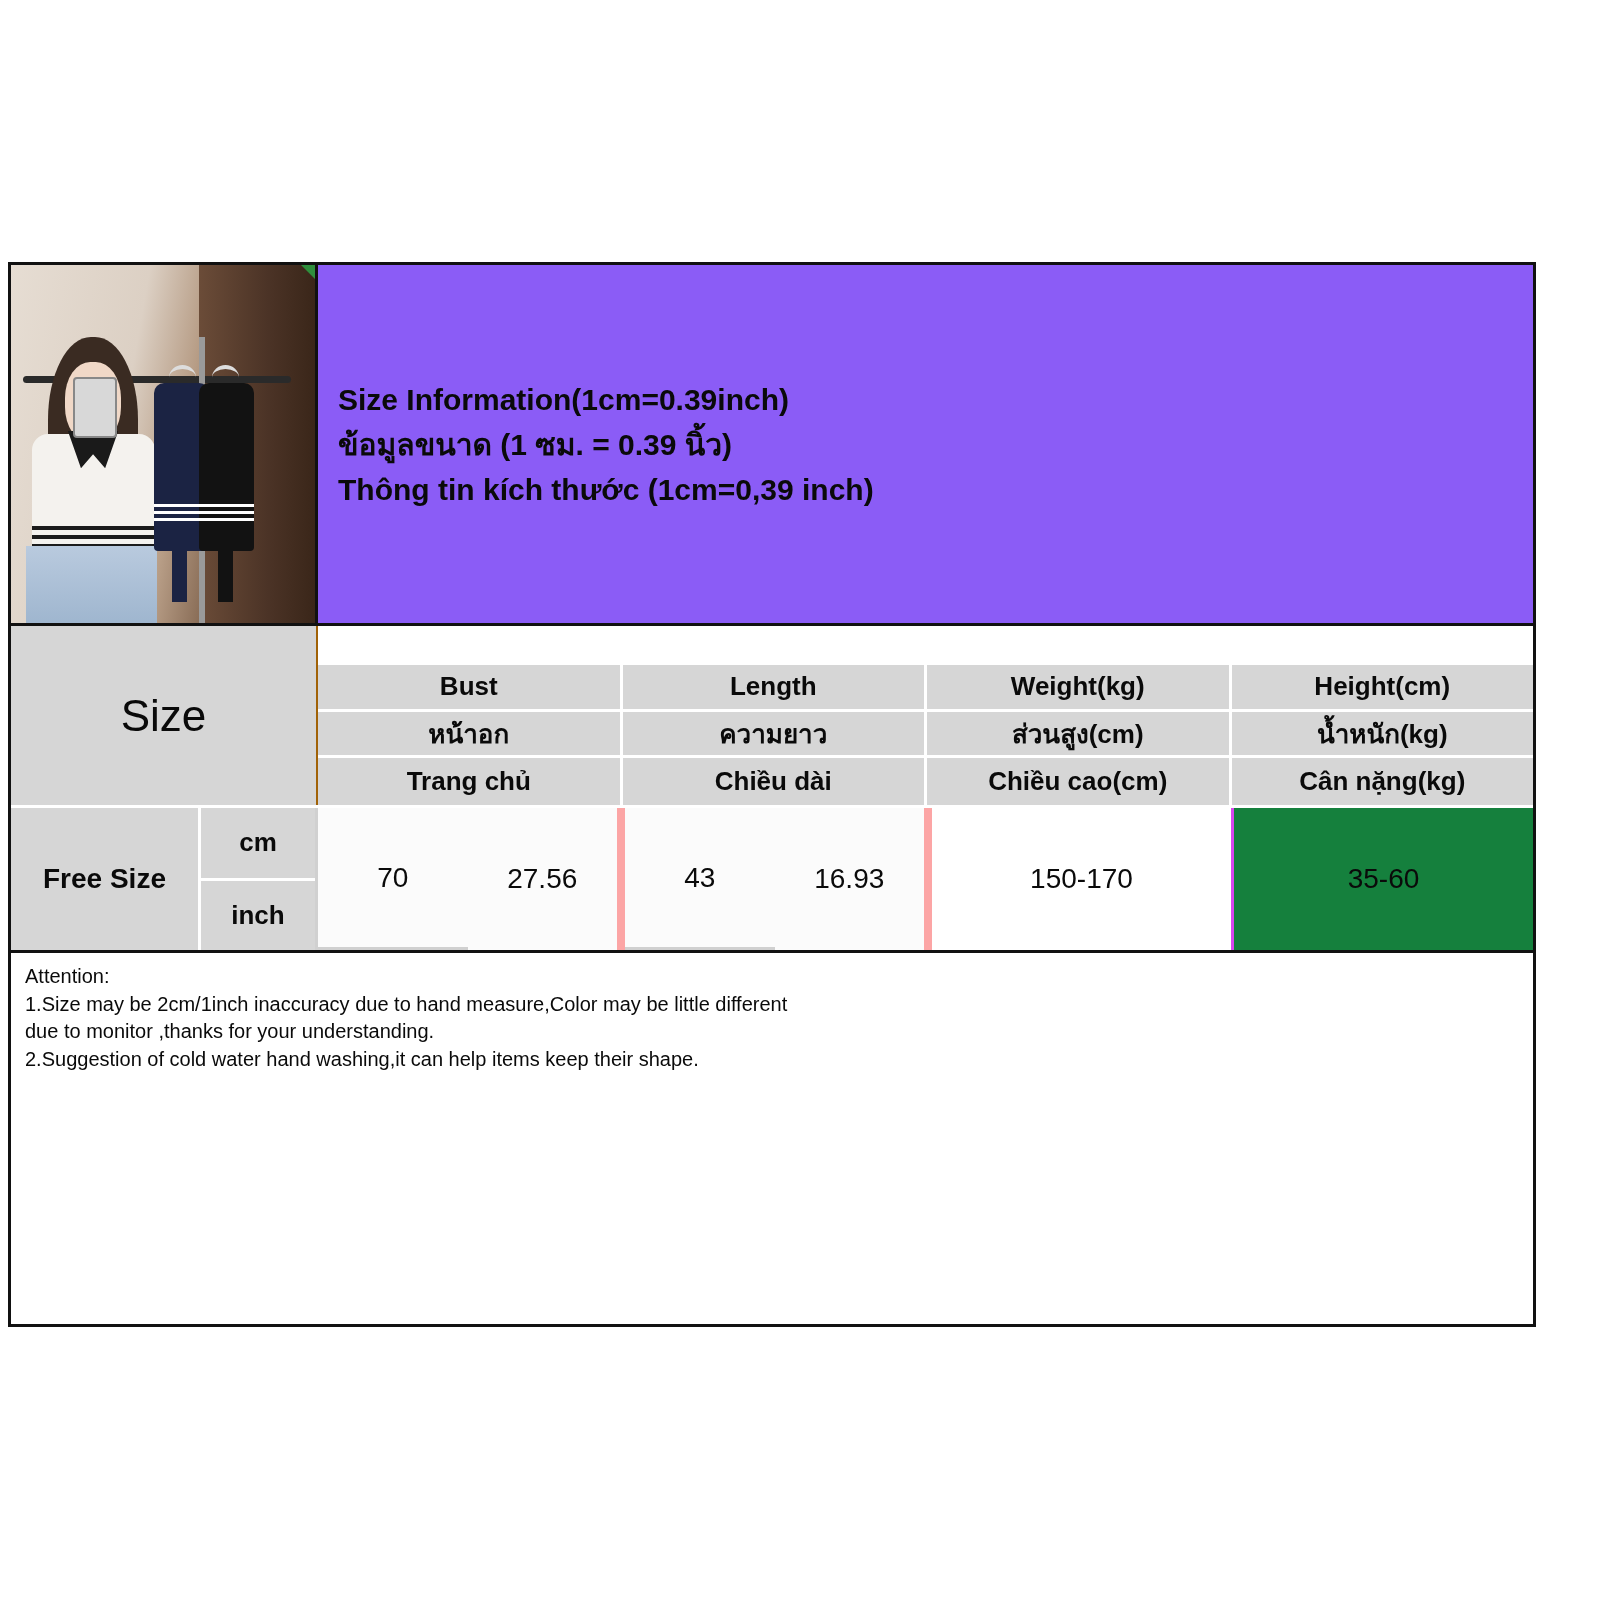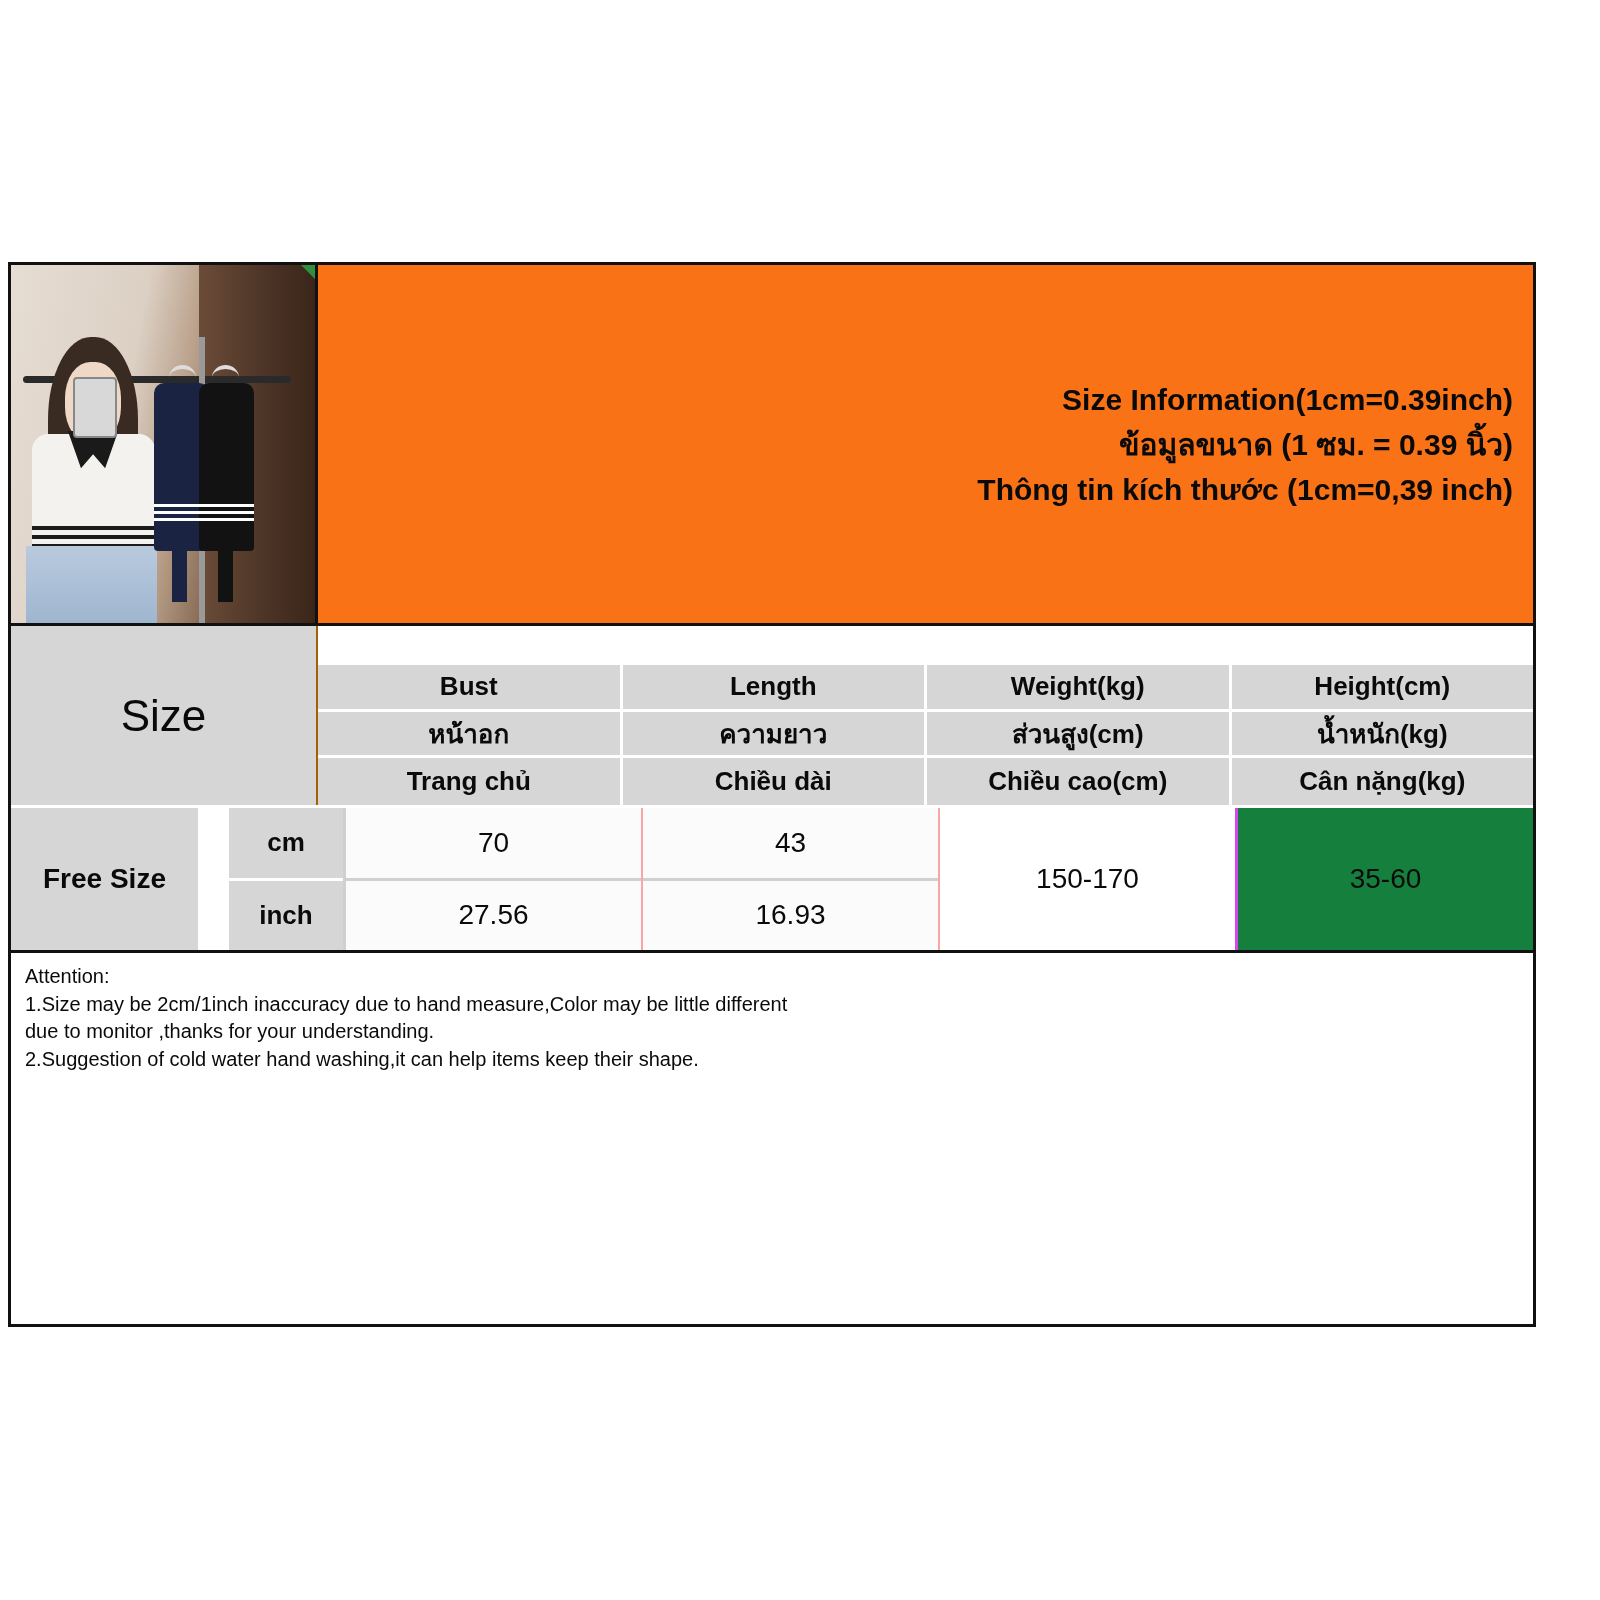--- a/index.html
+++ b/index.html
@@ -122,24 +122,24 @@
 
   .corner-mark {
     position: absolute; right: 0; top: 0; width: 0; height: 0;
     border-left: 14px solid transparent;
     border-top: 14px solid #2f8f3d;
     z-index: 5;
   }
 
   .title-cell {
     flex: 1 1 auto;
-    background: #f97316;
+    background: #8b5cf6;
     display: flex;
     flex-direction: column;
-    align-items: flex-end;
+    align-items: flex-start;
     justify-content: center;
     text-align: center;
     padding: 0 20px;
     box-sizing: border-box;
   }
   .title-line {
     font-weight: bold;
     color: #0a0a0a;
     line-height: 1.5;
   }
@@ -202,36 +202,35 @@
     display: flex; align-items: center; justify-content: center;
     font-size: 28px; font-weight: bold; color: #0a0a0a;
     box-sizing: border-box;
   }
   .unit-col {
     width: 117px;
     flex: 0 0 117px;
     display: flex; flex-direction: column;
     border-right: 3px solid #d0d0d0;
     box-sizing: border-box;
-    margin-left: 28px;
   }
   .unit-cell {
     flex: 1 1 0;
     background: #d6d6d6;
     border-bottom: 3px solid #ffffff;
     display: flex; align-items: center; justify-content: center;
     font-size: 26px; font-weight: bold; color: #0a0a0a;
     box-sizing: border-box;
   }
   .unit-cell:last-child { border-bottom: none; }
 
   .val-col {
     flex: 1 1 0;
-    display: flex; flex-direction: column;
-    border-right: 2px solid #fca5a5;
+    display: flex; flex-direction: row;
+    border-right: 8px solid #fca5a5;
     box-sizing: border-box;
   }
   .val-cell {
     flex: 1 1 0;
     background: #fbfbfb;
     border-bottom: 3px solid #d0d0d0;
     display: flex; align-items: center; justify-content: center;
     font-size: 28px; color: #0a0a0a;
     box-sizing: border-box;
   }

